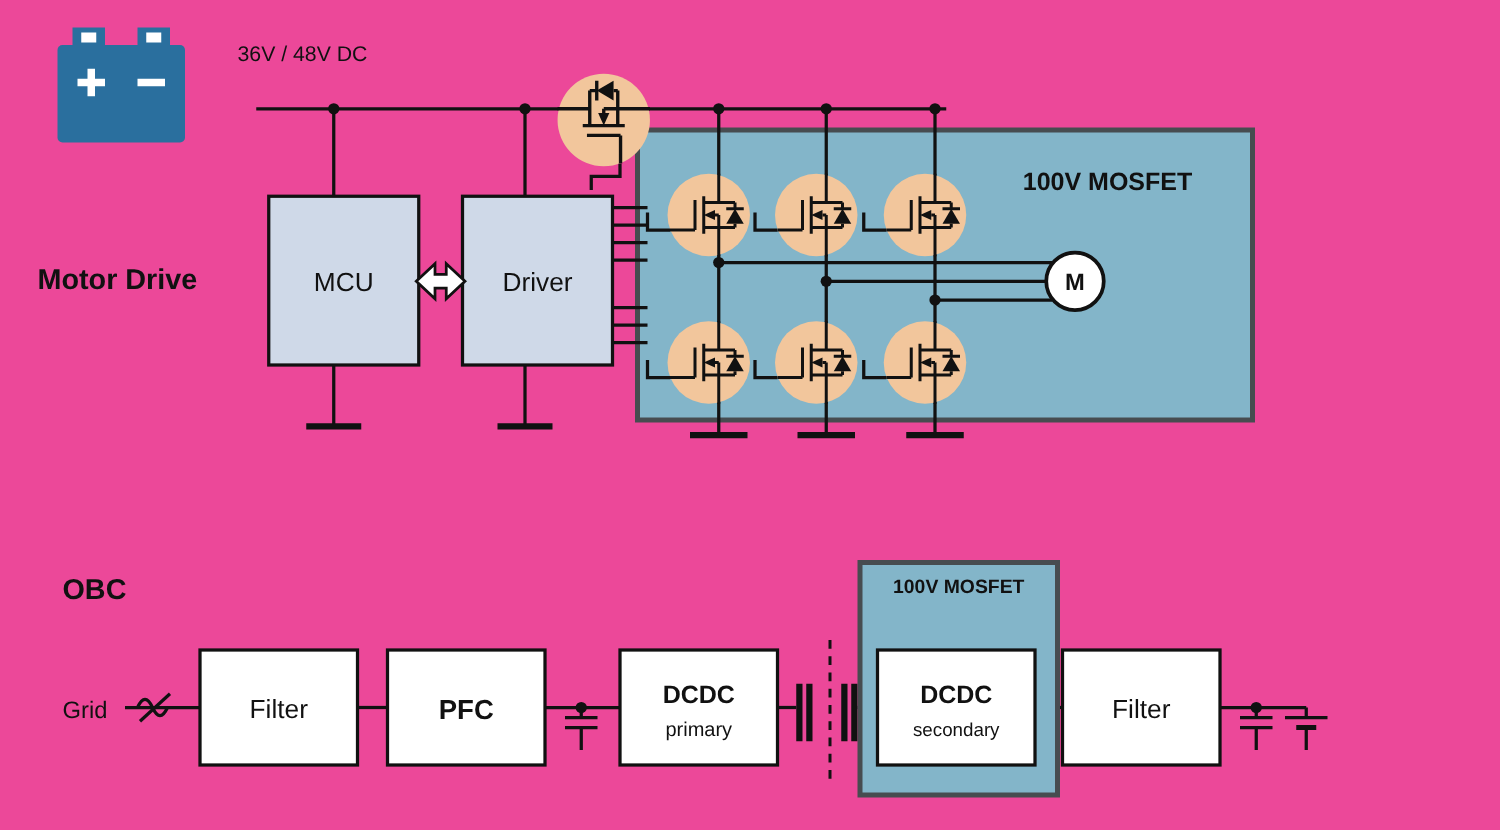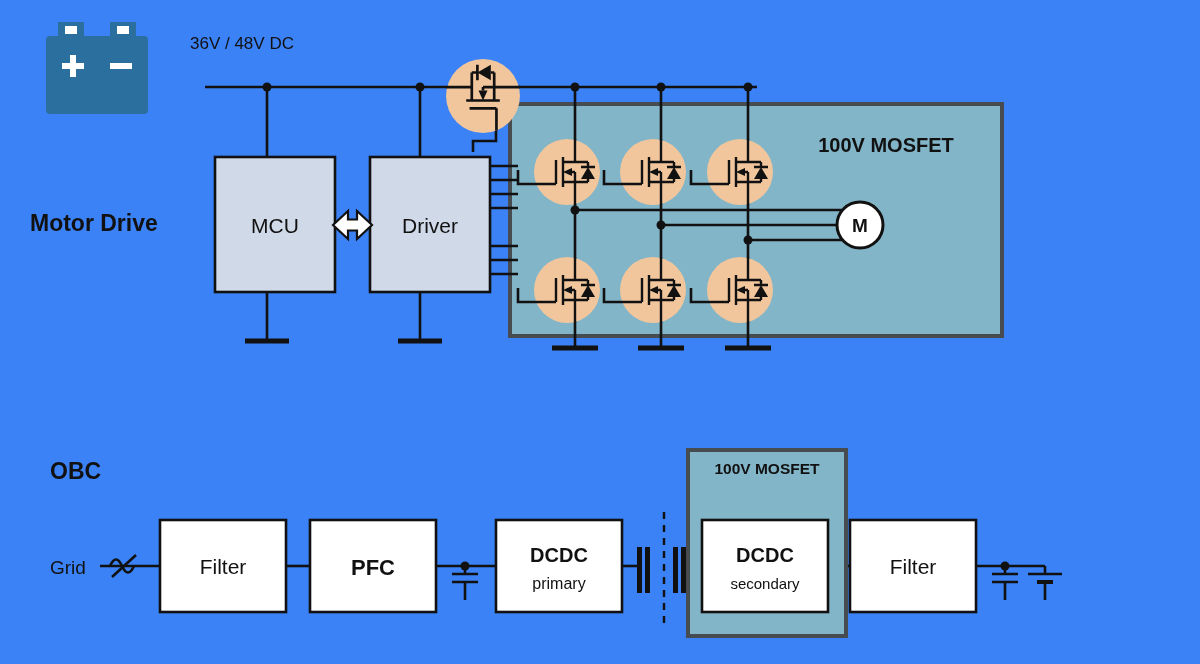--- a/index.html
+++ b/index.html
@@ -1,16 +1,16 @@
 <!DOCTYPE html>
 <html><head>
 <meta charset="utf-8">
 <style>
   html,body{margin:0;padding:0;background:#ffffff;}
-  .stage{position:relative;width:1200px;height:664px;background:#3b82f6;overflow:hidden;}
+  .stage{position:relative;width:1200px;height:664px;background:#ec4899;overflow:hidden;}
   svg{display:block;}
   text{font-family:"Liberation Sans","DejaVu Sans",sans-serif;fill:#111111;}
   .b{font-weight:bold;}
   .w{stroke:#111111;stroke-width:2.6;fill:none;}
   .w5{stroke:#111111;stroke-width:5;fill:none;}
   .ms{stroke:#111111;stroke-width:2.4;fill:none;}
   .boxline{stroke:#111111;stroke-width:2.6;}
   .panel{stroke:#474c50;stroke-width:4;}
 </style>
 </head>

